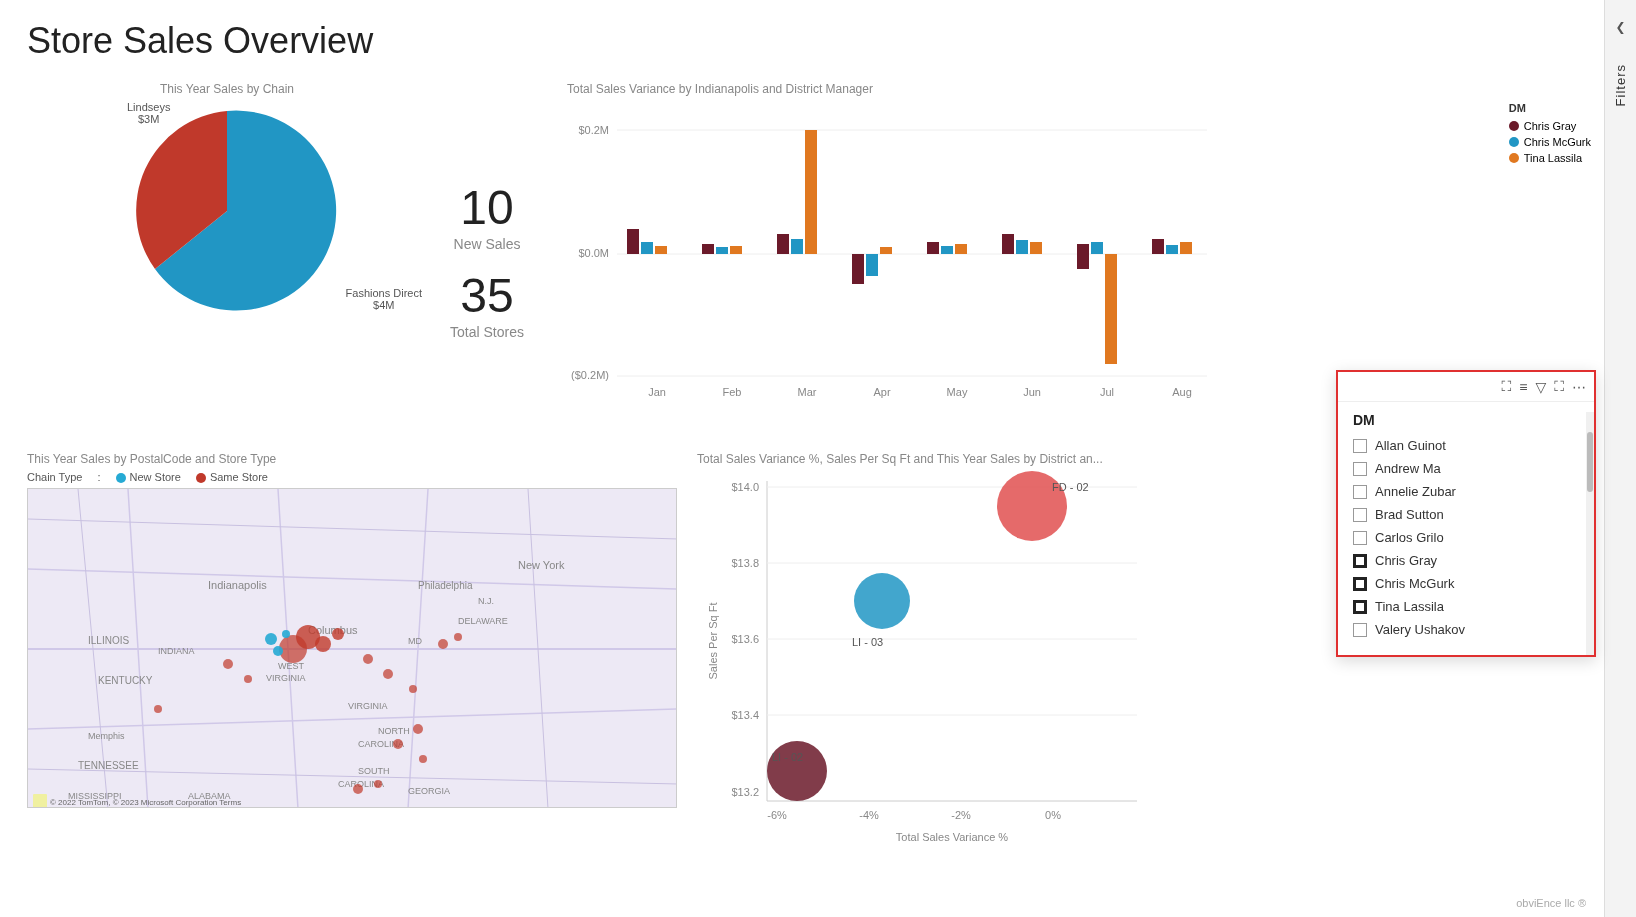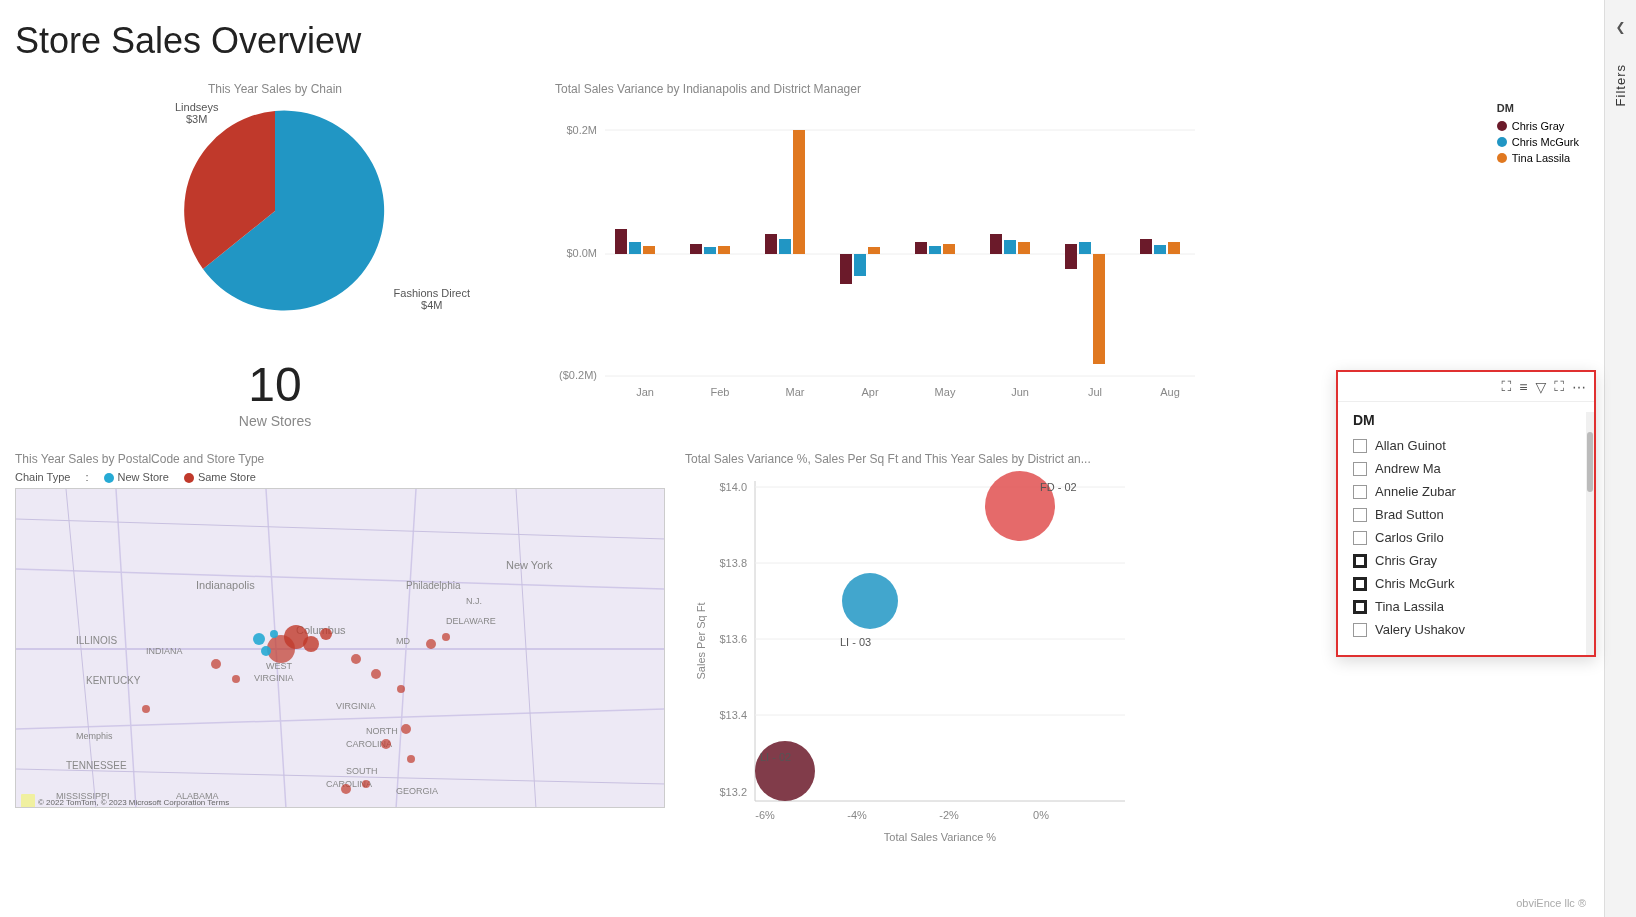--- a/index.html
+++ b/index.html
@@ -36,21 +36,21 @@
       margin-top: 10px;
     }
     .filters-chevron {
       font-size: 12px;
       color: #555;
     }
 
     
     .main {
       position: absolute;
-      left: 0;
+      left: 12px;
       top: 0;
       width: 1604px;
       height: 917px;
       padding: 20px 15px;
     }
 
     
     .page-title {
       font-size: 36px;
       font-weight: 300;
@@ -73,38 +73,37 @@
     }
     .pie-wrapper {
       position: relative;
       width: 220px;
       height: 220px;
       margin: 0 auto;
       text-align: center;
     }
     .stat-block {
       text-align: center;
-      margin-top: 40px;
     }
     .stat-number {
       font-size: 48px;
       font-weight: 300;
       color: #222;
       line-height: 1;
     }
     .stat-label {
       font-size: 14px;
       color: #888;
       margin-top: 4px;
     }
 
     
     .top-left-area {
       display: flex;
-      flex-direction: column;
+      flex-direction: row;
       width: 520px;
     }
 
     .pie-area {
       flex: 1;
     }
     .stats-area {
       display: flex;
       flex-direction: column;
       justify-content: center;
@@ -323,21 +322,21 @@
           <div style="position:absolute;right:-85px;bottom:10px;font-size:11px;color:#555;">
             <span>Fashions Direct</span><br>
             <span>$4M</span>
           </div>
         </div>
       </div>
 
       <div class="stats-area">
         <div class="stat-block">
           <div class="stat-number">10</div>
-          <div class="stat-label">New Stores</div>
+          <div class="stat-label">New Sales</div>
         </div>
         <div class="stat-block">
           <div class="stat-number">35</div>
           <div class="stat-label">Total Stores</div>
         </div>
       </div>
     </div>
 
     <div class="bar-chart-area" style="position:relative;">
       <div class="bar-chart-title">Total Sales Variance by Indianapolis and District Manager</div>

